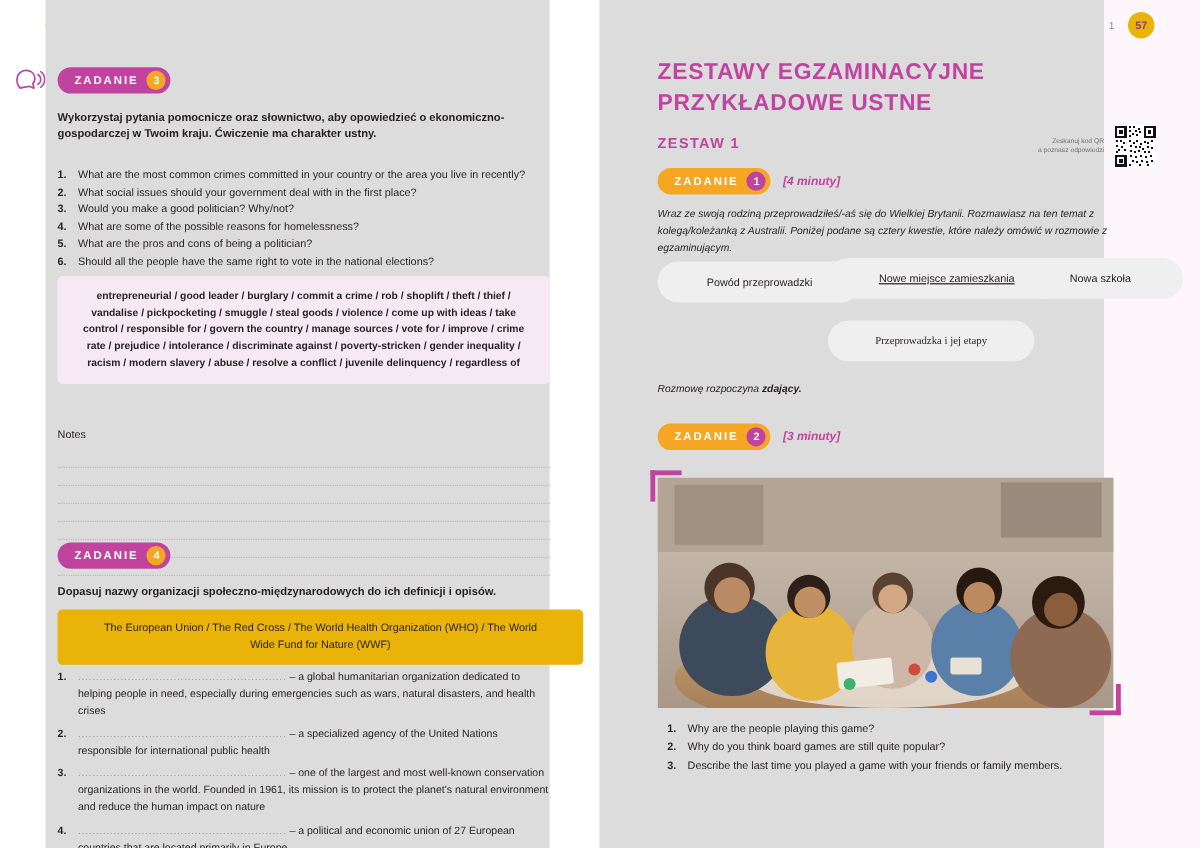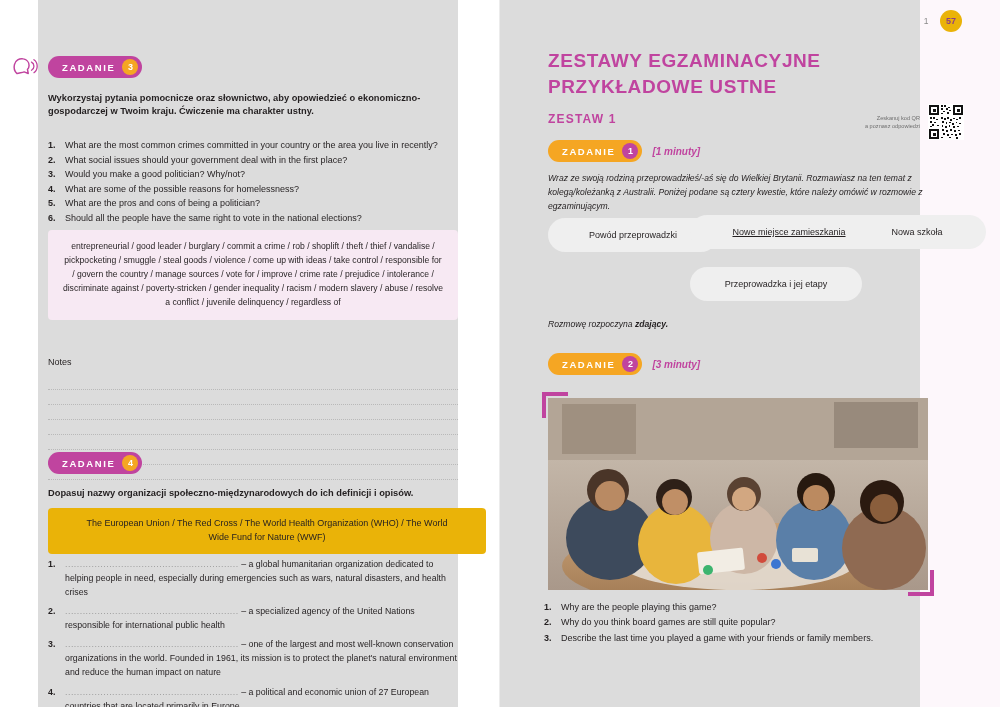--- a/index.html
+++ b/index.html
@@ -149,20 +149,21 @@
     font-weight: bold;
   }
   .wordbank {
     background: #f7e9f3;
     border-radius: 4px;
     padding: 10px 14px;
     font-size: 8.6px;
     line-height: 1.62;
     text-align: center;
     color: #231f20;
+    font-weight: bold;
   }
   .notes-label {
     font-size: 9px;
     color: #231f20;
   }
   .dots-line {
     border-bottom: 1px dotted #b9b9b9;
     height: 14px;
   }
   .vocab-box {
@@ -449,29 +450,29 @@
           <rect x="28" y="33" width="1.6" height="1.6"></rect>
         </g>
       </svg>
     </div>
 
     <div style="position:absolute; left:48px; top:140px; display:flex; align-items:center; gap:10px;">
       <div class="zadanie-badge orange">
         <span class="txt">ZADANIE</span>
         <span class="num">1</span>
       </div>
-      <div class="minutes">[1 minuty]</div>
+      <div class="minutes">[4 minuty]</div>
     </div>
 
     <div class="italic-text" style="position:absolute; left:48px; top:172px; width:404px;">Wraz ze swoją rodziną przeprowadziłeś/-aś się do Wielkiej Brytanii. Rozmawiasz na ten temat z kolegą/koleżanką z Australii. Poniżej podane są cztery kwestie, które należy omówić w rozmowie z egzaminującym.</div>
 
     <div class="bubble" style="position:absolute; left:48px; top:218px; width:146px;">Powód przeprowadzki</div>
     <div class="bubble" style="position:absolute; left:190px; top:215px; width:174px;text-decoration:underline;">Nowe miejsce zamieszkania</div>
     <div class="bubble" style="position:absolute; left:348px; top:215px; width:114px;">Nowa szkoła</div>
-    <div class="bubble" style="position:absolute; left:190px; top:267px; width:148px;">Przeprowadzka i jej etapy</div>
+    <div class="bubble" style="position:absolute; left:190px; top:267px; width:148px;font-family:Liberation Serif, serif;">Przeprowadzka i jej etapy</div>
 
     <div class="italic-text" style="position:absolute; left:48px; top:318px;">
       <span>Rozmowę rozpoczyna </span><b>zdający.</b>
     </div>
 
     <div style="position:absolute; left:48px; top:353px; display:flex; align-items:center; gap:10px;">
       <div class="zadanie-badge orange">
         <span class="txt">ZADANIE</span>
         <span class="num">2</span>
       </div>
@@ -531,21 +532,21 @@
         </g>
 
         <rect x="150" y="152" width="46" height="22" rx="2" fill="#f2ede4" transform="rotate(-6 173 163)"></rect>
         <circle cx="214" cy="160" r="5" fill="#d14b3c"></circle>
         <circle cx="228" cy="166" r="5" fill="#3c76d1"></circle>
         <circle cx="160" cy="172" r="5" fill="#3cb46e"></circle>
         <rect x="244" y="150" width="26" height="14" rx="2" fill="#e8e2d6"></rect>
       </svg>
     </div>
 
-    <div style="position:absolute; left:44px; top:600px; width:404px;">
+    <div style="position:absolute; left:56px; top:600px; width:404px;">
       <ol class="rlist">
         <li>Why are the people playing this game?</li>
         <li>Why do you think board games are still quite popular?</li>
         <li>Describe the last time you played a game with your friends or family members.</li>
       </ol>
     </div>
   </div>
 </div>
 
 </body></html>

